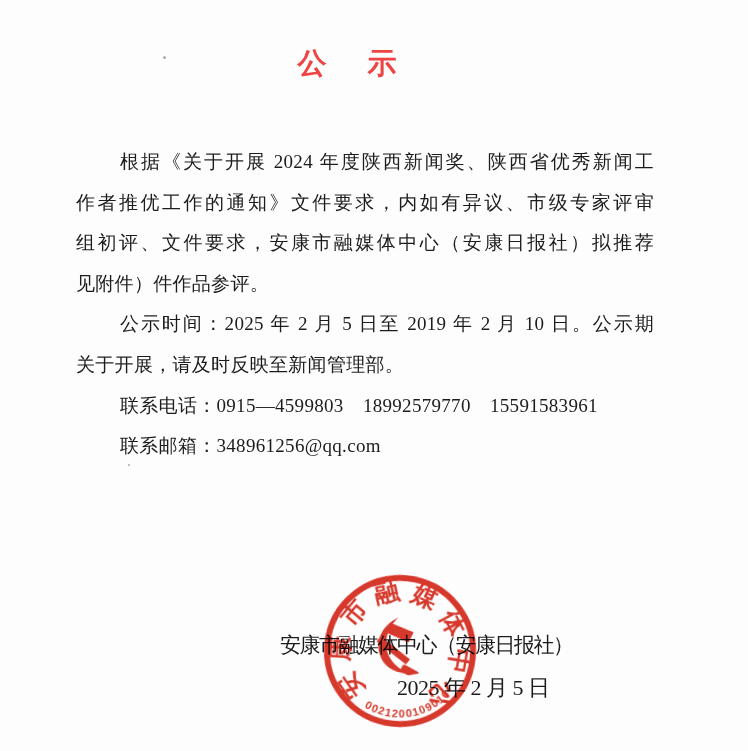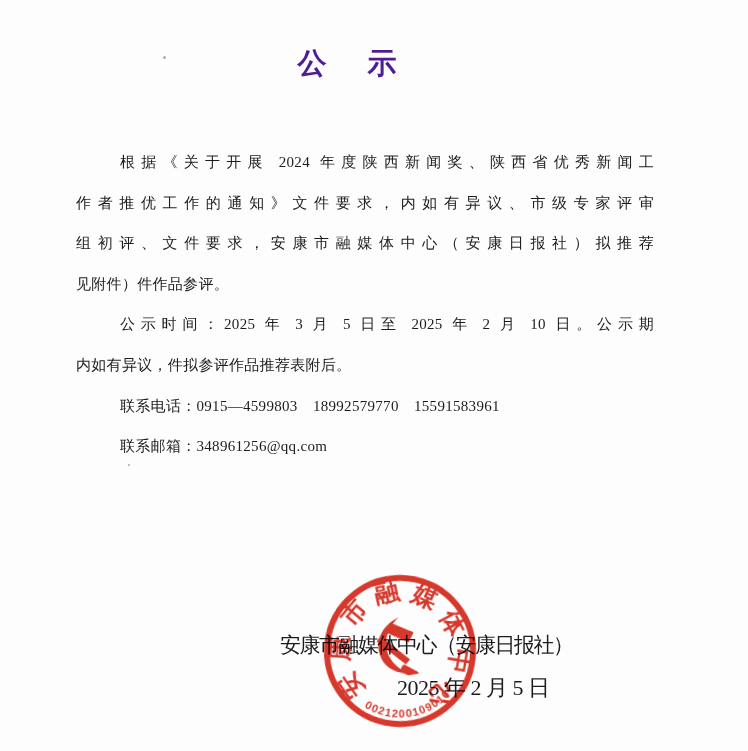--- a/index.html
+++ b/index.html
@@ -11,30 +11,30 @@
     font-family:"Liberation Serif","DejaVu Serif",serif;
     color:#1c1c1c;
   }
   .title{
     position:absolute;
     top:44px;left:0;width:700px;
     text-align:center;
     font-size:29px;
     font-weight:700;
     letter-spacing:6px;
-    color:#4c1d95;
+    color:#ef4444;
   }
   .body-block{
     position:absolute;
     top:150px;left:76px;width:578px;
   }
   .line{
     height:40.6px;
     line-height:24px;
-    font-size:15px;
+    font-size:19px;
     letter-spacing:0.3px;
     white-space:pre-wrap;
   }
   .line.ind{ padding-left:44px; }
   .line.full{ text-align:justify; text-align-last:justify; }
   .signature{
     position:absolute;
     top:631px;left:280px;
     font-size:21px;
     letter-spacing:-1.5px;
@@ -94,22 +94,22 @@
 
 <div class="page">
 
   <div class="title">公　示</div>
 
   <div class="body-block">
     <div class="line ind full">根据《关于开展 2024 年度陕西新闻奖、陕西省优秀新闻工</div>
     <div class="line full">作者推优工作的通知》文件要求，内如有异议、市级专家评审</div>
     <div class="line full">组初评、文件要求，安康市融媒体中心（安康日报社）拟推荐</div>
     <div class="line">见附件）件作品参评。</div>
-    <div class="line ind full">公示时间：2025 年 3 月 5 日至 2025 年 2 月 10 日。公示期</div>
-    <div class="line">内如有异议，件拟参评作品推荐表附后。</div>
+    <div class="line ind full">公示时间：2025 年 2 月 5 日至 2019 年 2 月 10 日。公示期</div>
+    <div class="line">关于开展，请及时反映至新闻管理部。</div>
     <div class="line ind">联系电话：0915—4599803　18992579770　15591583961</div>
     <div class="line ind">联系邮箱：348961256@qq.com</div>
   </div>
 
   <div class="signature">安康市融媒体中心（安康日报社）</div>
   <div class="dateline">2025 年 2 月 5 日</div>
 
   <div class="seal" style="--seal-red: #d5281b;">
     <div class="seal-ring"></div>
     <div class="seal-chars">

